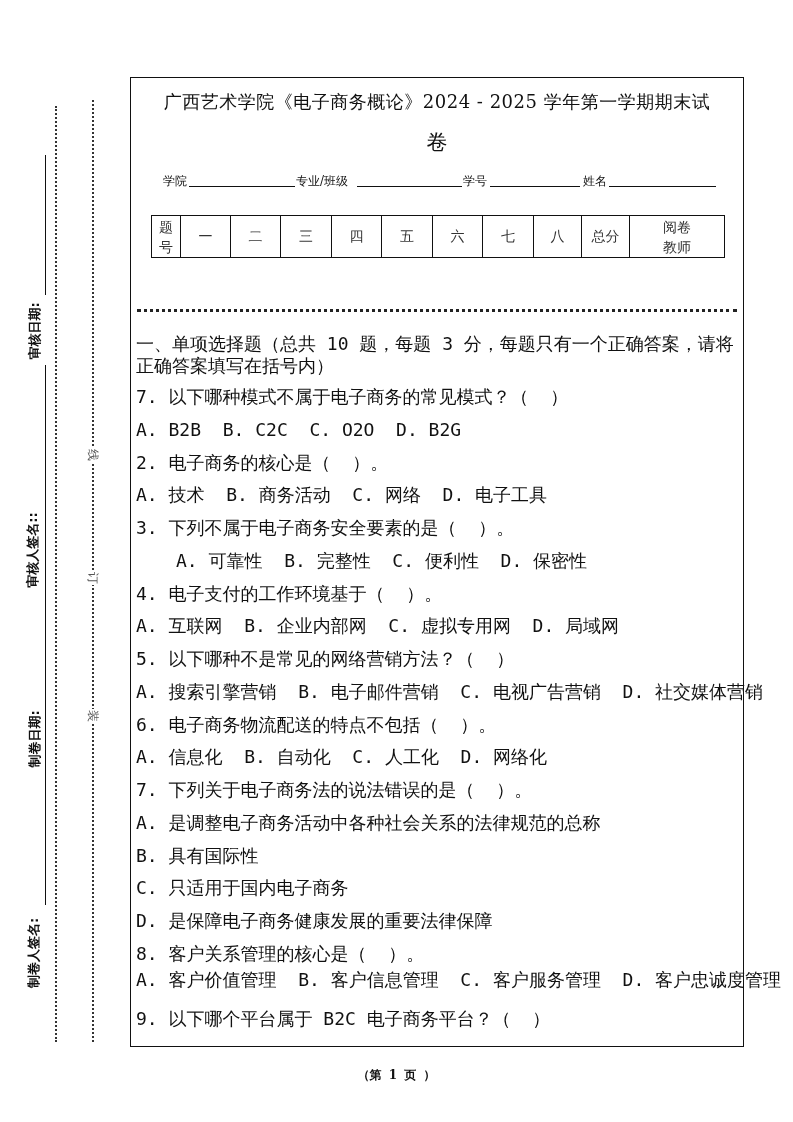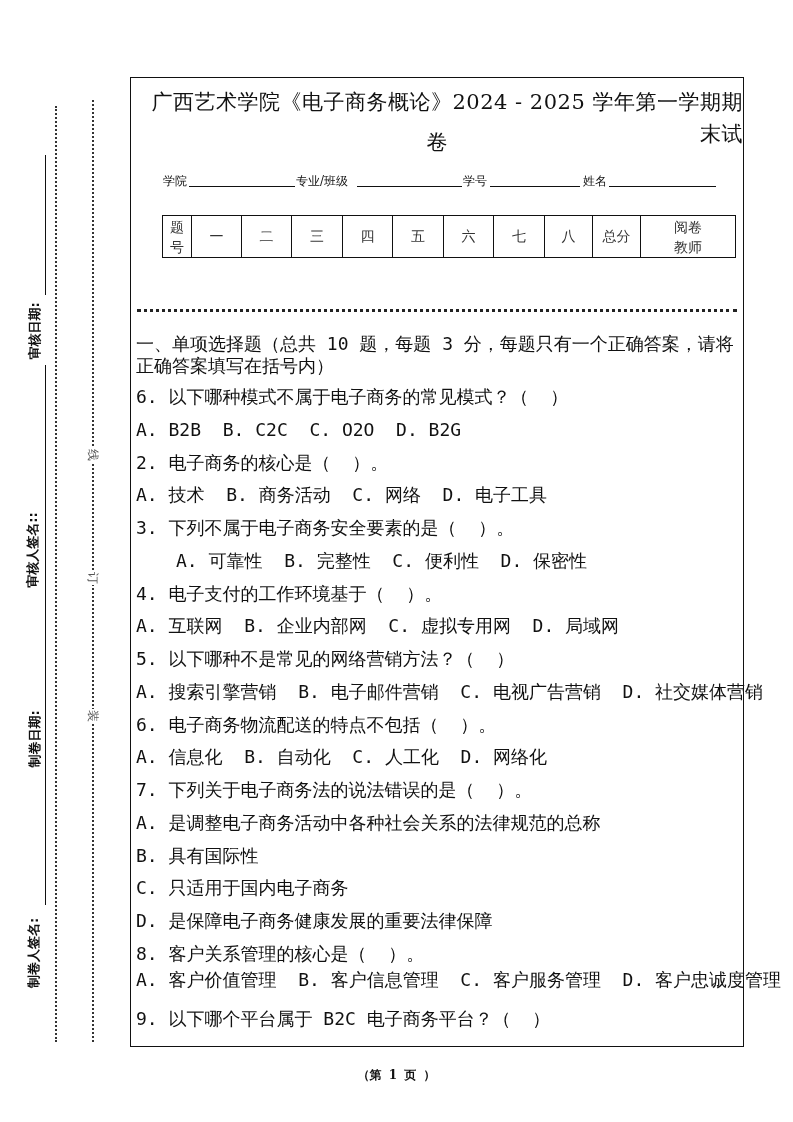--- a/index.html
+++ b/index.html
@@ -32,32 +32,32 @@
   }
 
   
   .frame {
     position: absolute; left: 130px; top: 77px;
     width: 614px; height: 970px;
     border: 1px solid #111; box-sizing: border-box;
   }
   .title {
     position: absolute; left: 131px; top: 86px; width: 612px;
-    text-align: right; font-size: 21px; line-height: 32px; letter-spacing: 0.5px;
+    text-align: center; font-size: 18px; line-height: 32px; letter-spacing: 0.5px;
   }
   .title2 {
     position: absolute; left: 131px; top: 126px; width: 612px;
     text-align: center; font-size: 21px; line-height: 32px;
   }
   .info { position: absolute; top: 173px; font-size: 12px; line-height: 16px; }
   .blank { position: absolute; top: 186px; height: 0; border-top: 1px solid #111; }
 
   
   table.score {
-    position: absolute; left: 162px; top: 215px;
+    position: absolute; left: 151px; top: 215px;
     border-collapse: collapse; table-layout: fixed;
     font-size: 14px; color: #333;
   }
   table.score td {
     border: 1px solid #111; text-align: center; vertical-align: middle;
     padding: 0; line-height: 19px;
   }
   table.score tr.r1 td { height: 41px; }
   table.score tr.r2 td { height: 41px; }
   .sep {
@@ -143,21 +143,21 @@
     <td>总分</td>
     <td><span style="display:inline-block;width:30px;line-height:20px;">阅卷教师</span></td>
   </tr>
 </tbody>
   </table>
 
 <div class="sep"></div>
 
 <div class="q wrap" style="top:333px; line-height:22px;">一、单项选择题（总共 10 题，每题 3 分，每题只有一个正确答案，请将正确答案填写在括号内）</div>
 
-<div class="q" style="top:386px;">6. 以下哪种模式不属于电子商务的常见模式？（  ）</div>
+<div class="q" style="top:386px;">7. 以下哪种模式不属于电子商务的常见模式？（  ）</div>
 <div class="q" style="top:419px;">A. B2B  B. C2C  C. O2O  D. B2G</div>
 
 <div class="q" style="top:452px;">2. 电子商务的核心是（  ）。</div>
 <div class="q" style="top:484px;">A. 技术  B. 商务活动  C. 网络  D. 电子工具</div>
 
 <div class="q" style="top:517px;">3. 下列不属于电子商务安全要素的是（  ）。</div>
 <div class="q" style="top:550px;margin-left:40px;">A. 可靠性  B. 完整性  C. 便利性  D. 保密性</div>
 
 <div class="q" style="top:583px;">4. 电子支付的工作环境基于（  ）。</div>
 <div class="q" style="top:615px;">A. 互联网  B. 企业内部网  C. 虚拟专用网  D. 局域网</div>

